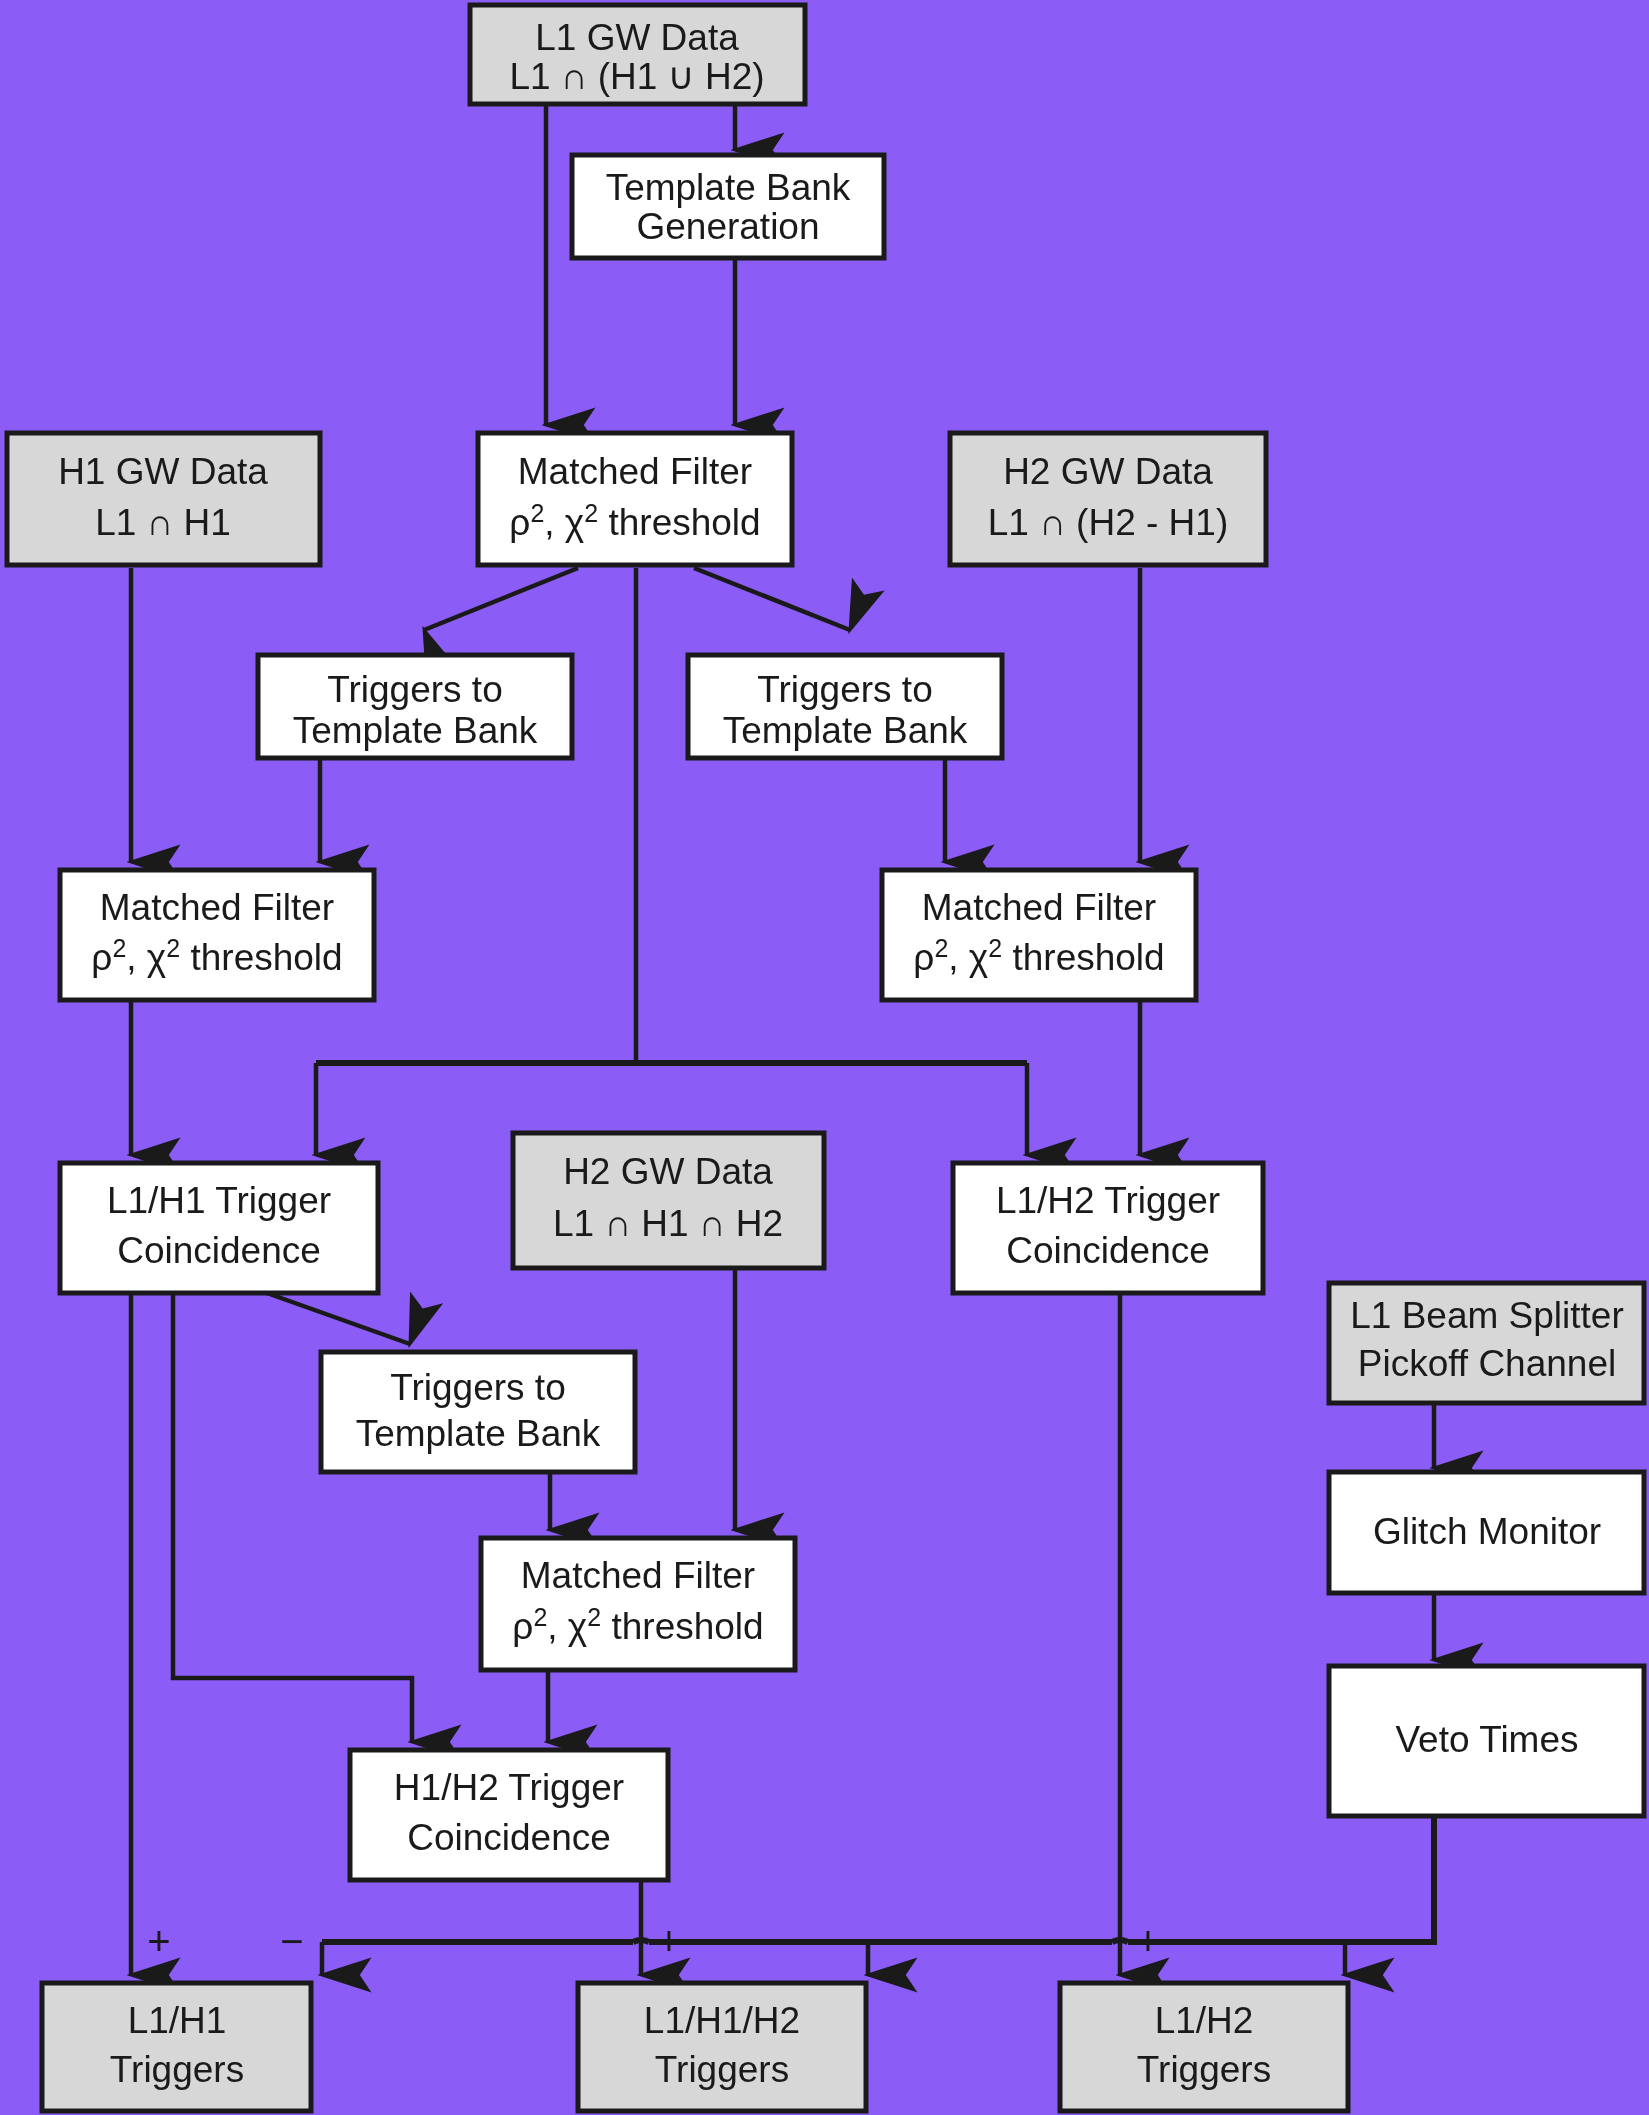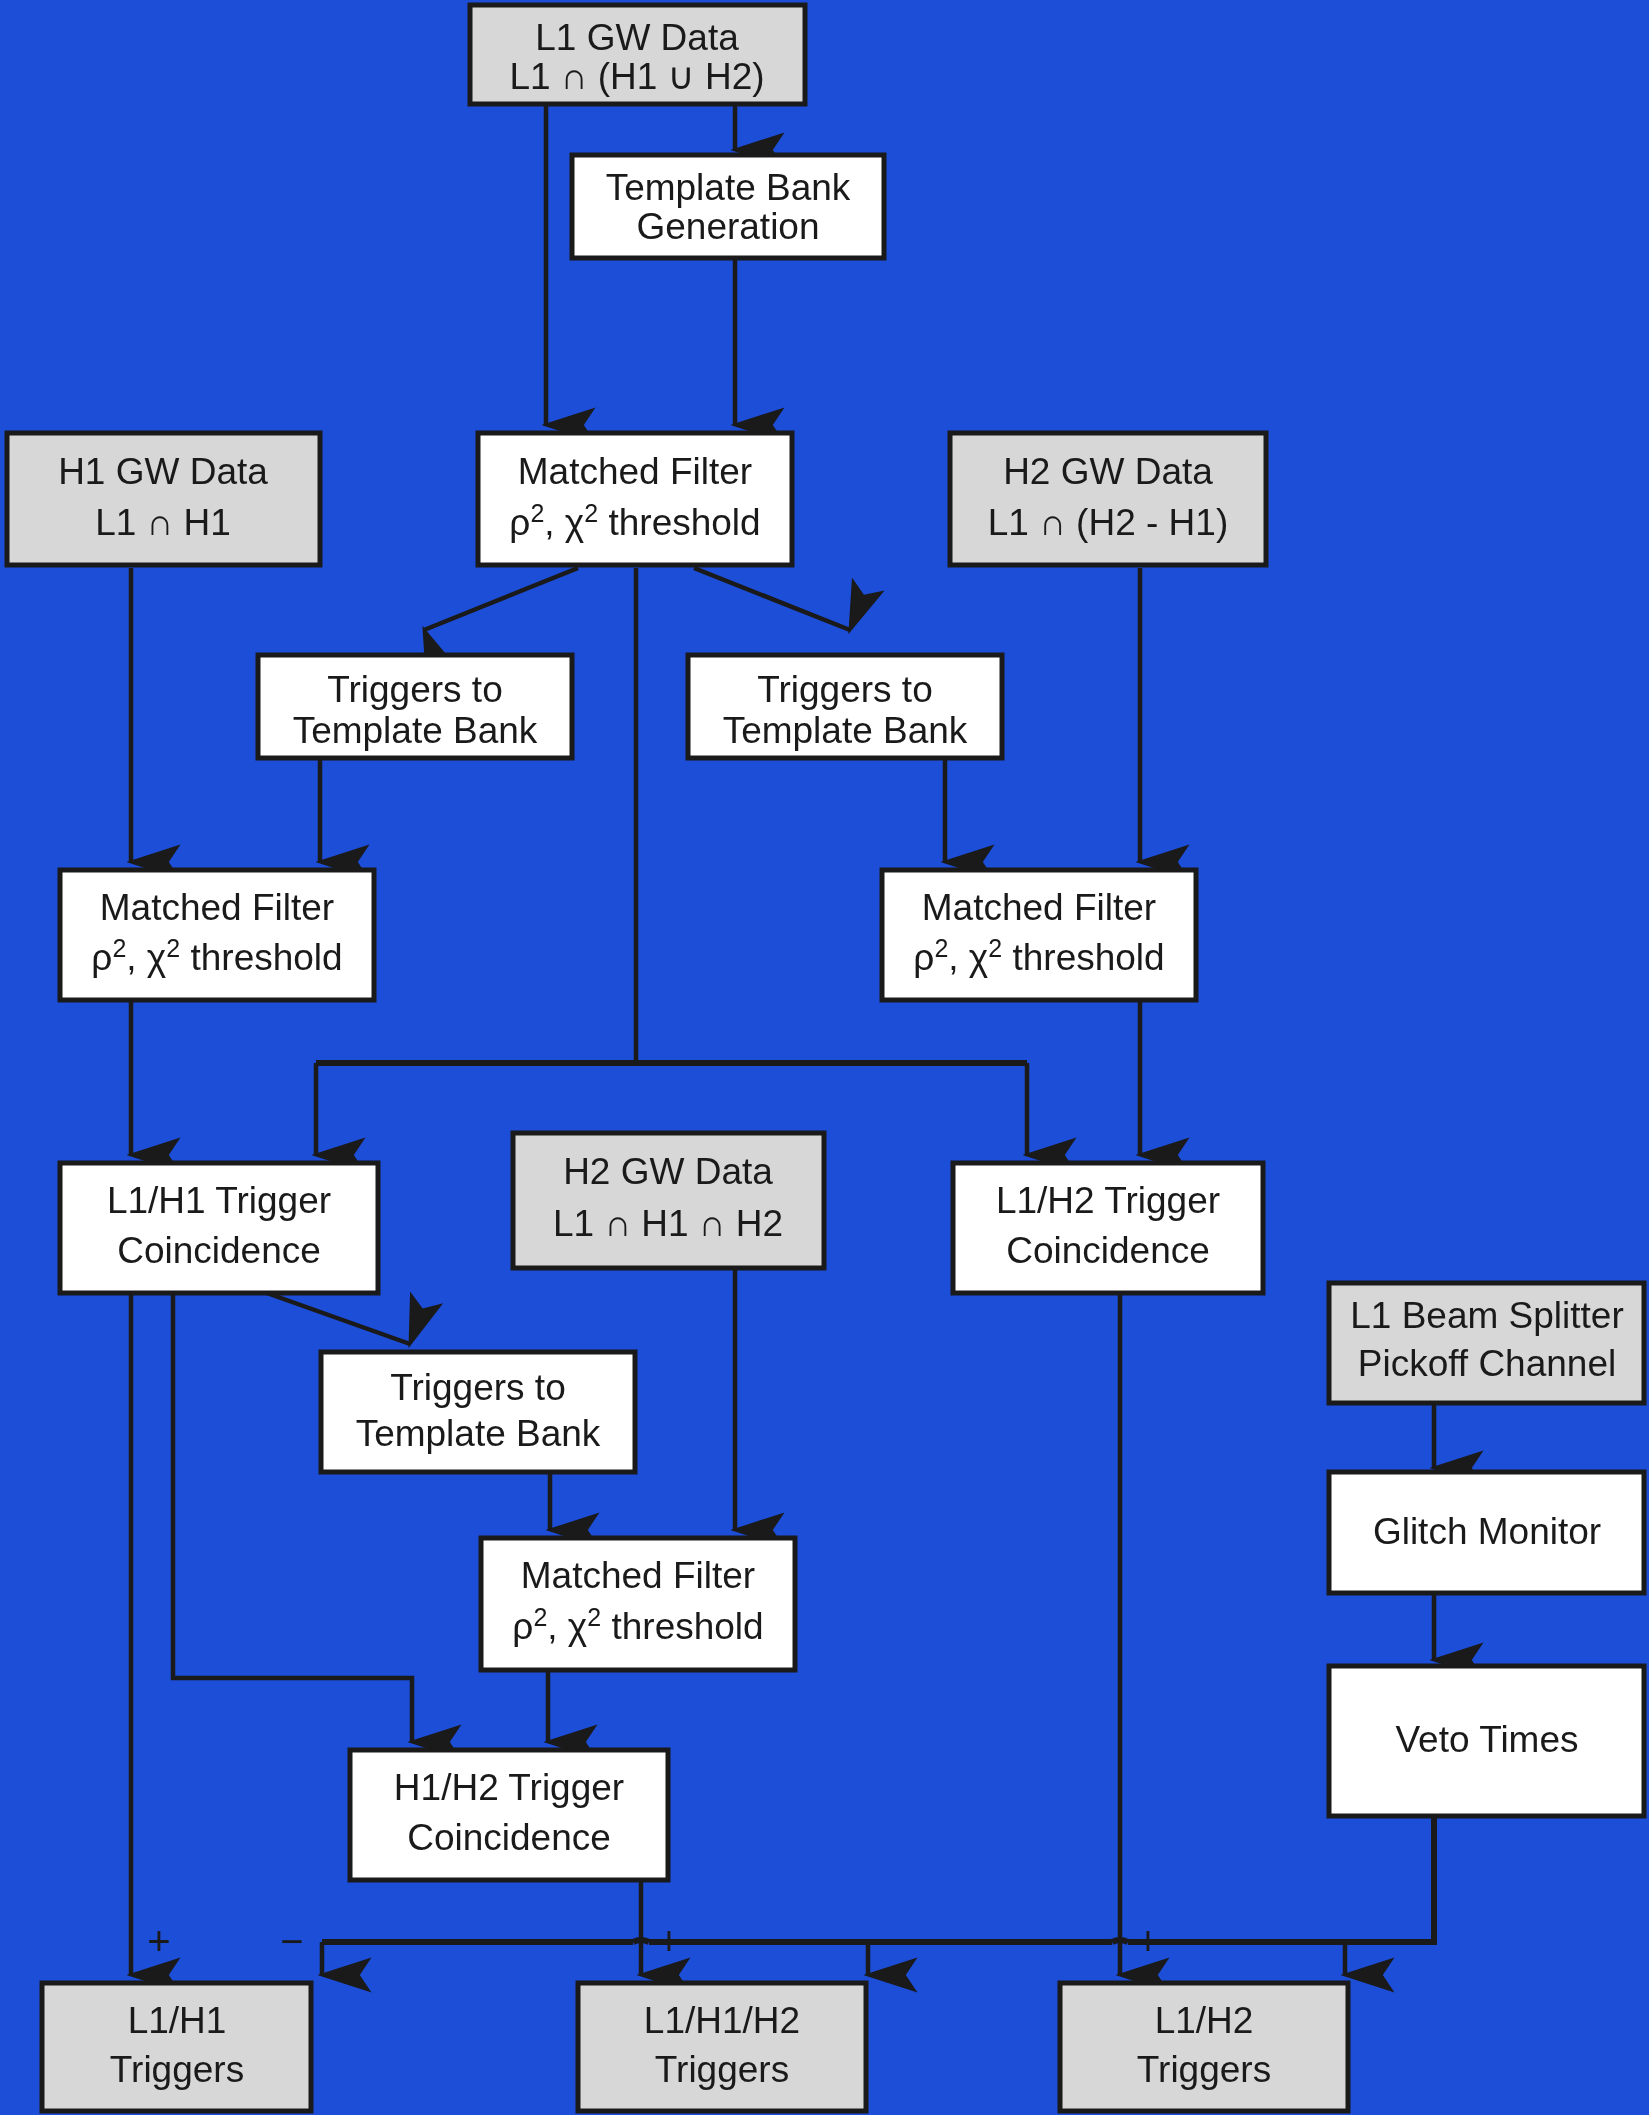--- a/index.html
+++ b/index.html
@@ -7,21 +7,21 @@
     padding: 0;
     background: #ffffff;
   }
   body {
     font-family: "Liberation Sans", sans-serif;
   }
   #diagram-root {
     position: relative;
     width: 1649px;
     height: 2115px;
-    background: #1d4ed8;
+    background: #8b5cf6;
     overflow: hidden;
   }
   svg.flowchart {
     display: block;
     width: 1649px;
     height: 2115px;
   }
   .node-rect {
     stroke: #1a1a1a;
     stroke-width: 5;

